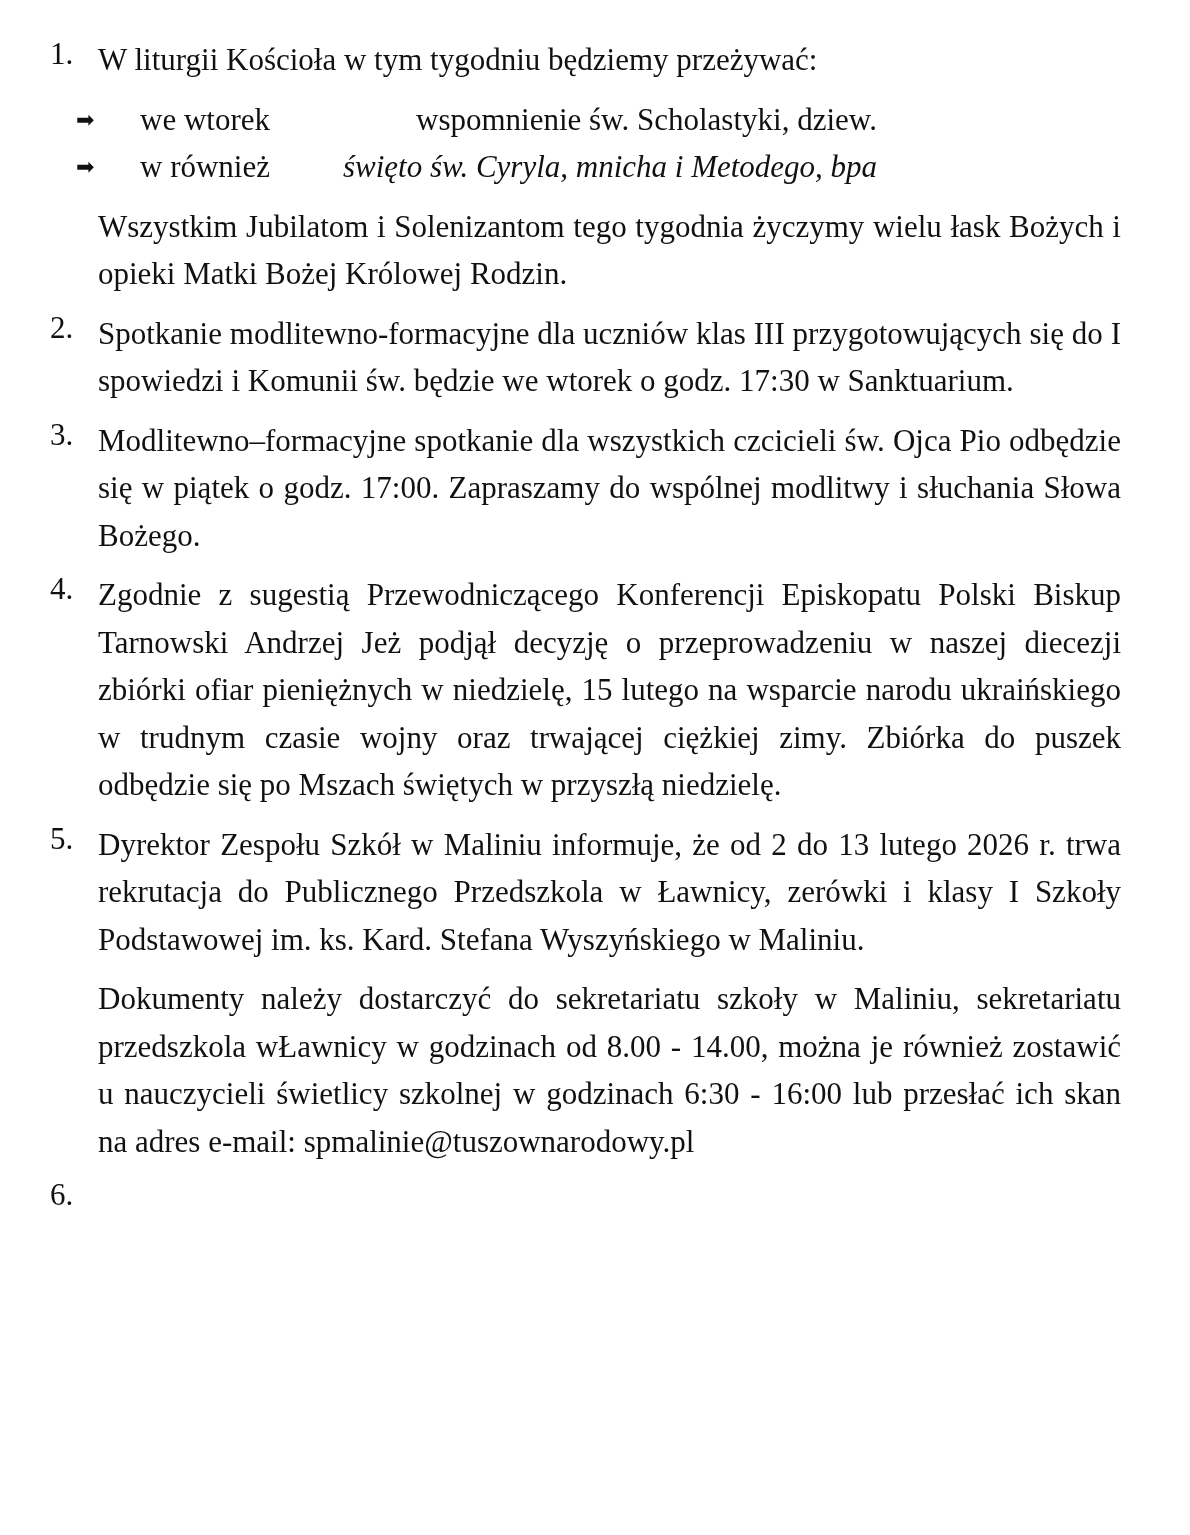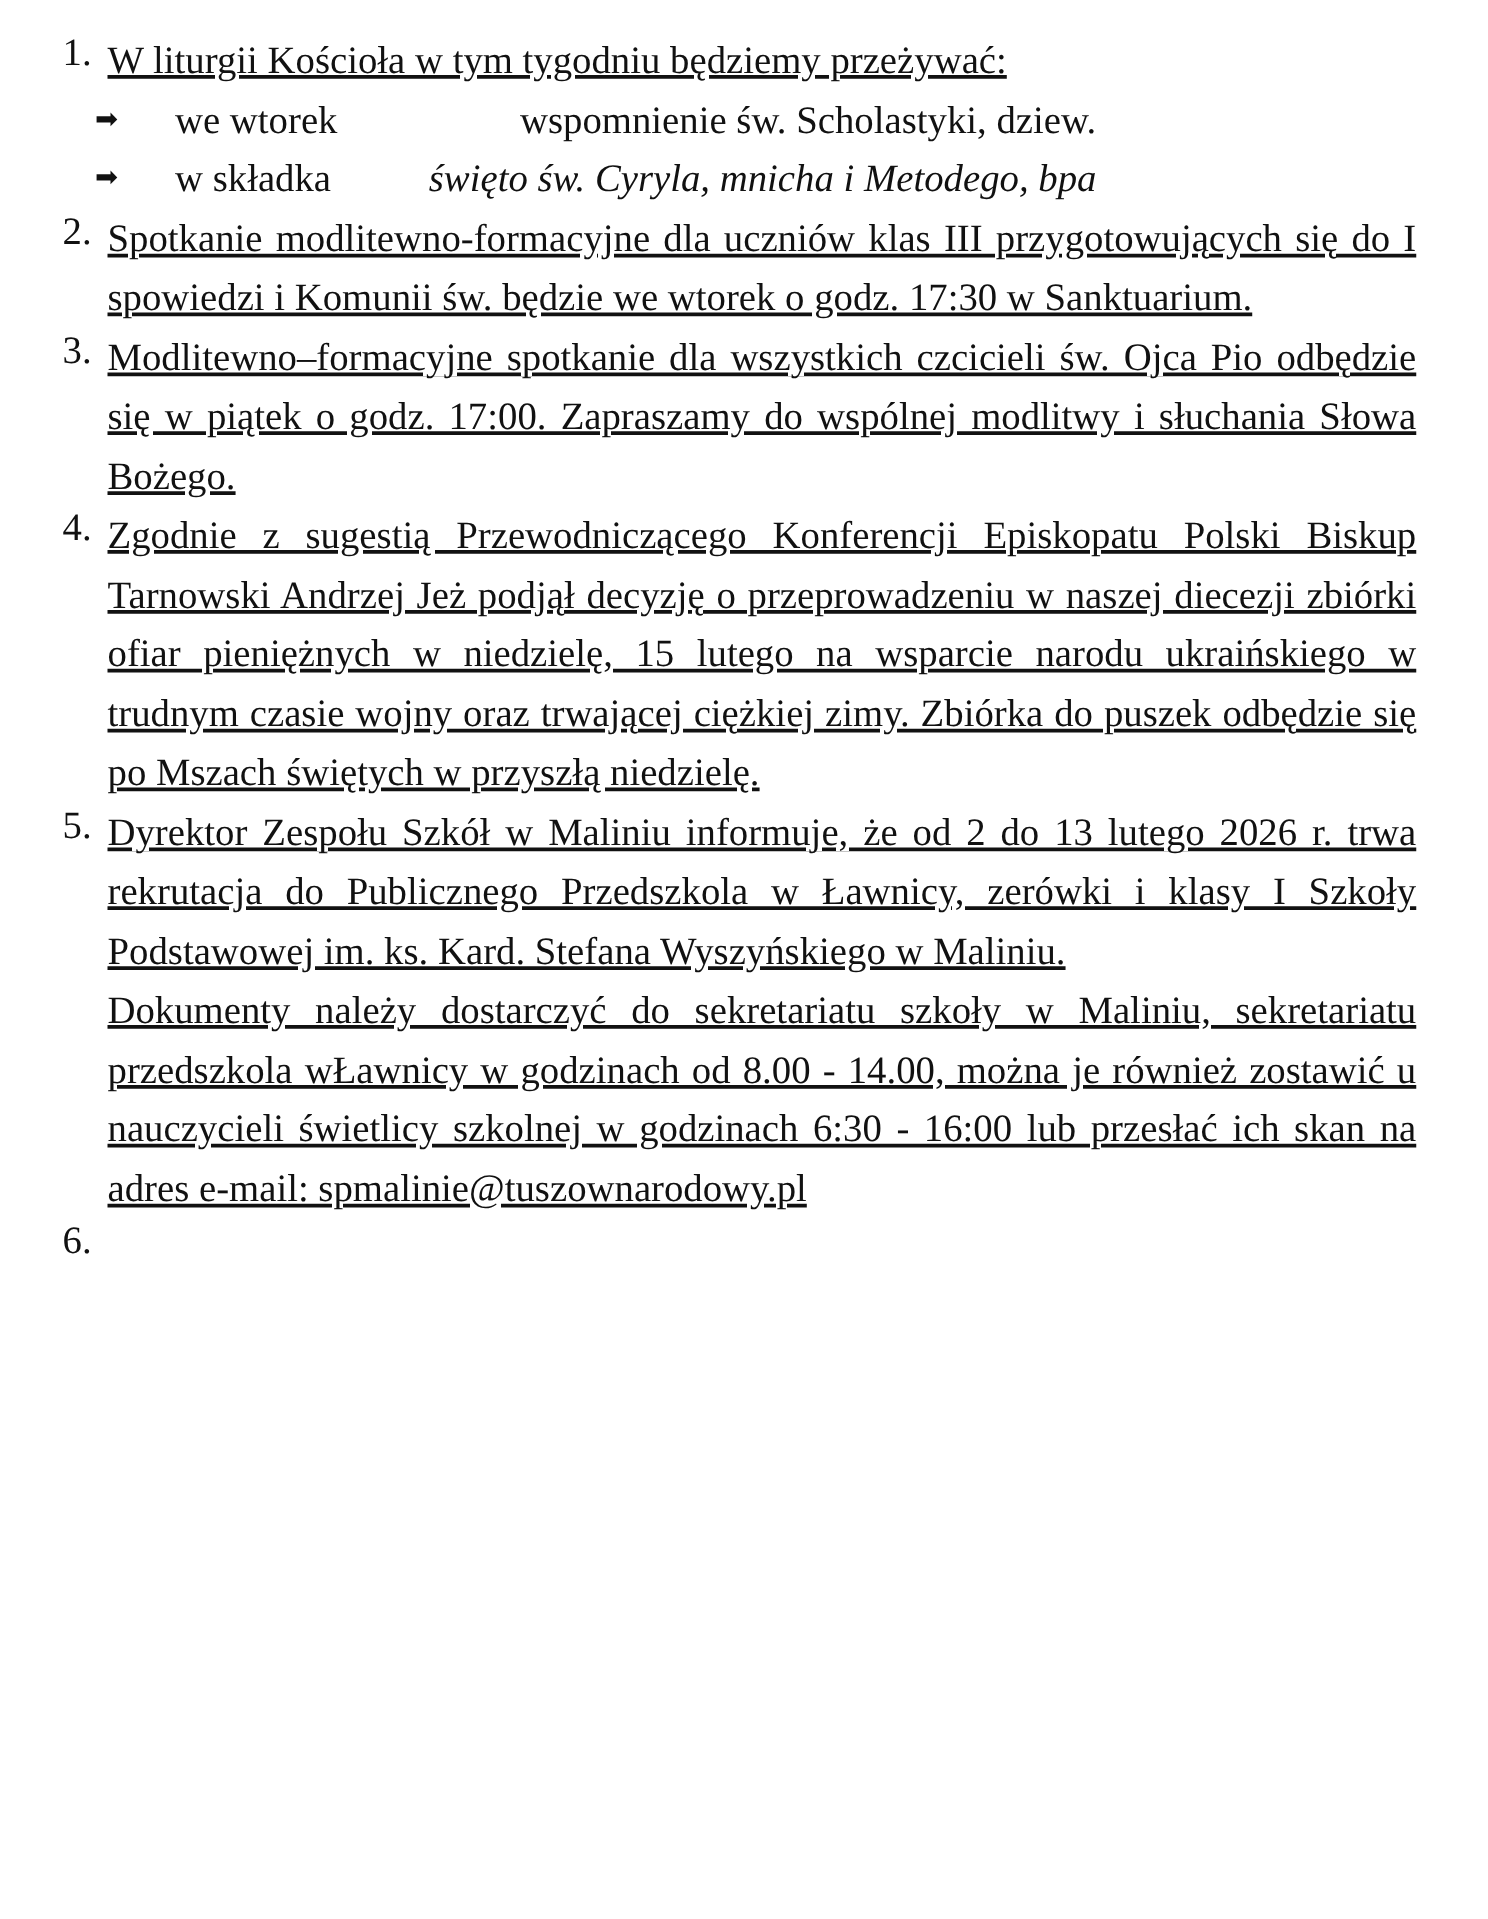--- a/index.html
+++ b/index.html
@@ -8,22 +8,21 @@
     font-family: "Liberation Serif", "DejaVu Serif", serif;
     color: #111111;
     font-size: 31px;
   }
   .doc { position: relative; padding: 24px 57px 0 50px; }
   .item { position: relative; padding-left: 36px; }
   .num { position: absolute; left: 0; top: 0; }
   .p {
     text-align: justify;
     line-height: 47.5px;
-    margin: 0;
-    text-decoration: underline;
+    margin: 12px;
   }
   .p.last-left { text-align-last: left; }
   .sub {
     position: relative;
     line-height: 47.5px;
     white-space: nowrap;
     height: 47.5px;
   }
   .arrow {
     position: absolute; left: 26px; top: 0;
@@ -42,23 +41,24 @@
   <div class="item">
     <span class="num">1.</span>
     <p class="p last-left">W liturgii Kościoła w tym tygodniu będziemy przeżywać:</p>
     <div class="sub" style="margin-left:-36px">
       <span class="arrow">➡</span>
       <span class="sub-day" style="left:90px">we wtorek</span>
       <span class="sub-desc1" style="left:366px">wspomnienie św. Scholastyki, dziew.</span>
     </div>
     <div class="sub" style="margin-left:-36px">
       <span class="arrow">➡</span>
-      <span class="sub-day" style="left:90px">w składka</span>
+      <span class="sub-day" style="left:90px">w również</span>
       <span class="sub-desc2" style="left:293px">święto św. Cyryla, mnicha i Metodego, bpa</span>
     </div>
+    <p class="p last-left">Wszystkim Jubilatom i Solenizantom tego tygodnia życzymy wielu łask Bożych i opieki Matki Bożej Królowej Rodzin.</p>
   </div>
 
   <div class="item">
     <span class="num">2.</span>
     <p class="p last-left">Spotkanie modlitewno-formacyjne dla uczniów klas III przygotowujących się do I spowiedzi i Komunii św. będzie we wtorek o godz. 17:30 w Sanktuarium.</p>
   </div>
 
   <div class="item">
     <span class="num">3.</span>
     <p class="p last-left">Modlitewno–formacyjne spotkanie dla wszystkich czcicieli św. Ojca Pio odbędzie się w piątek o godz. 17:00. Zapraszamy do wspólnej modlitwy i słuchania Słowa Bożego.</p>

